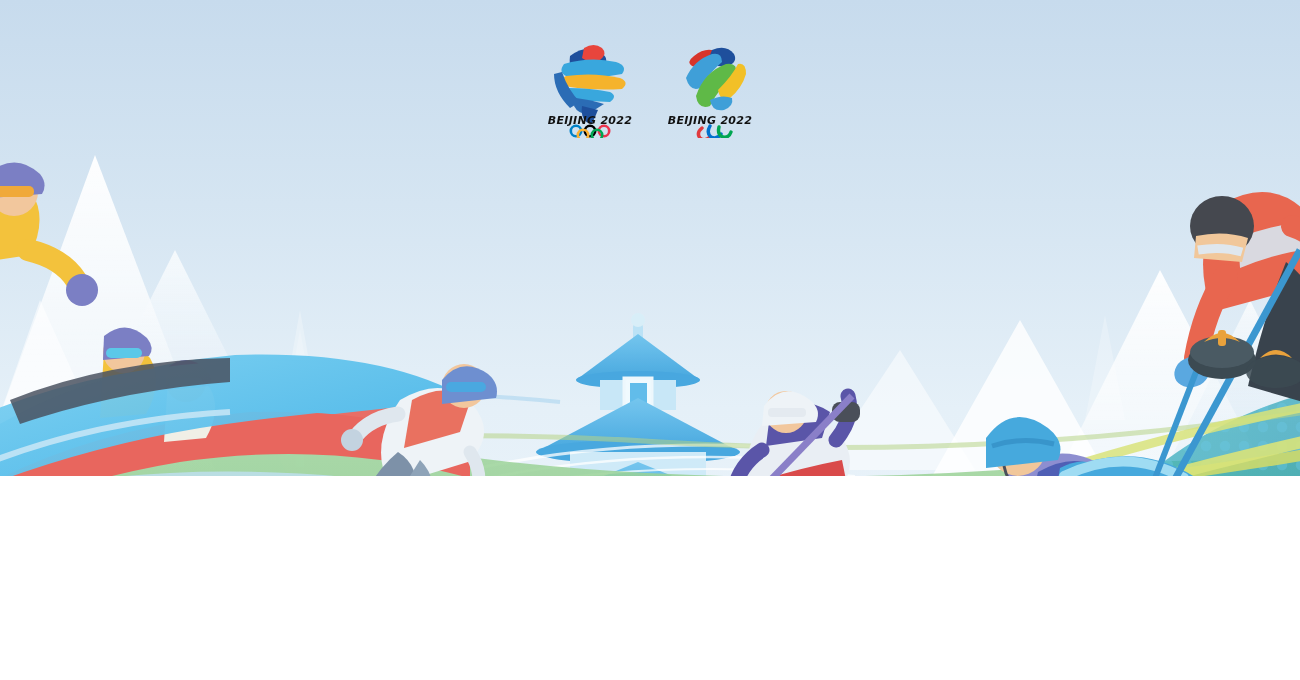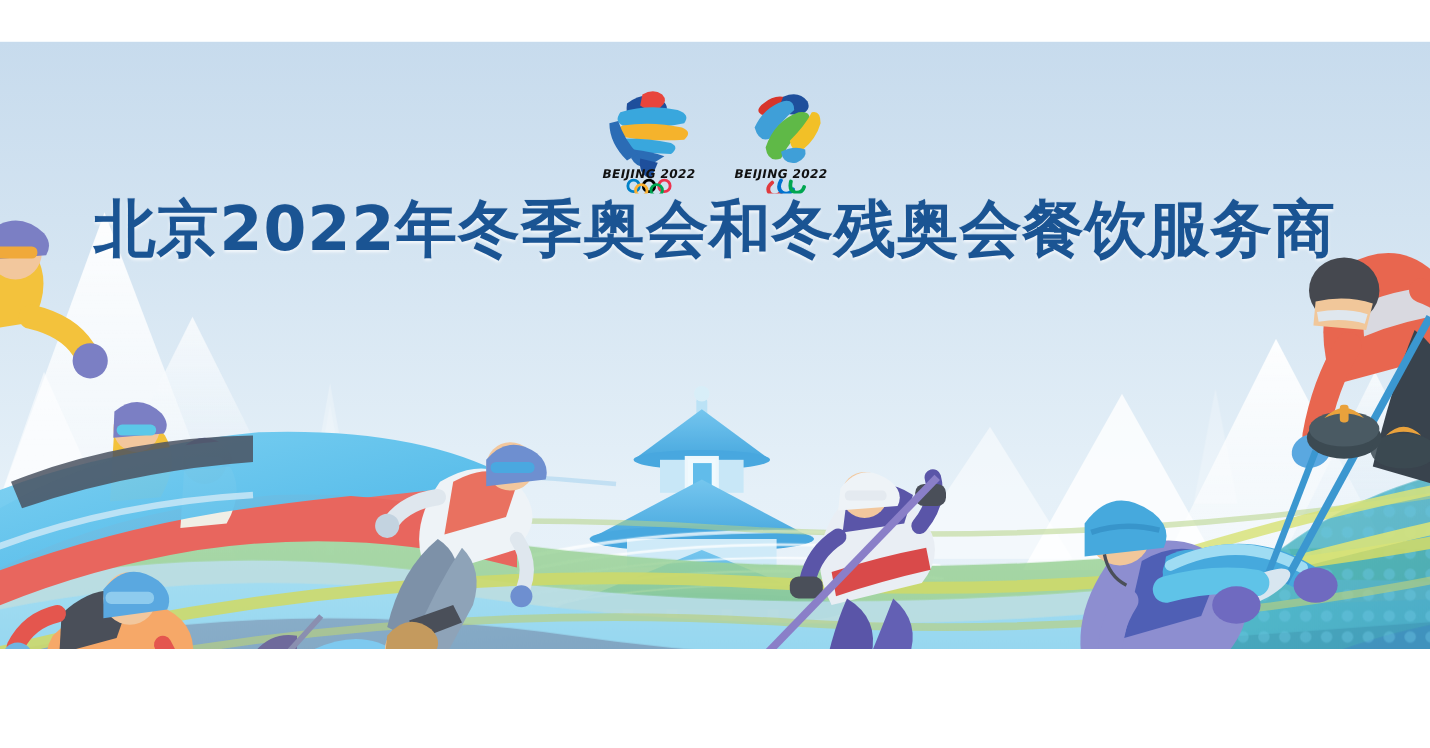--- a/index.html
+++ b/index.html
@@ -3,24 +3,23 @@
 <meta charset="utf-8">
 <title>Beijing 2022 Banner</title>
 <style>
   * { margin:0; padding:0; box-sizing:border-box; }
   html,body { background:#ffffff; }
   body { font-family:"Liberation Sans", sans-serif; }
 
   #banner {
     position:relative;
     width:1300px;
-    height:552px;
+    height:476px;
     overflow:hidden;
     background:linear-gradient(180deg,#c9dcee 0%,#d3e3f1 25%,#dceaf5 48%,#e6f1f8 62%,#eef5fb 72%);
-    margin-top:38px;
   }
   #banner svg.layer {
     position:absolute; left:0; top:0; width:1300px; height:680px;
     display:block;
   }
 
   
   .emblems {
     position:absolute; left:0; top:34px; width:1300px;
     display:flex; justify-content:center; align-items:flex-start; gap:20px;
@@ -389,17 +388,14 @@
         <g fill="none" stroke-width="3.4" stroke-linecap="round">
           <path d="M42 94 q-6 5 -2 10 q5 4 10 -1" stroke="#e03a3e"></path>
           <path d="M50 92 q-4 7 1 11 q6 3 10 -3" stroke="#0072ce"></path>
           <path d="M59 93 q-2 8 4 10 q6 1 8 -5" stroke="#00a651"></path>
         </g>
       </svg>
     </div>
 
   </div>
 
-  <div class="title-wrap">
-    <span class="title">北京2022年冬季奥会和冬残奥会餐饮服务商</span>
-  </div>
 
 </div>
 
 </body></html>

